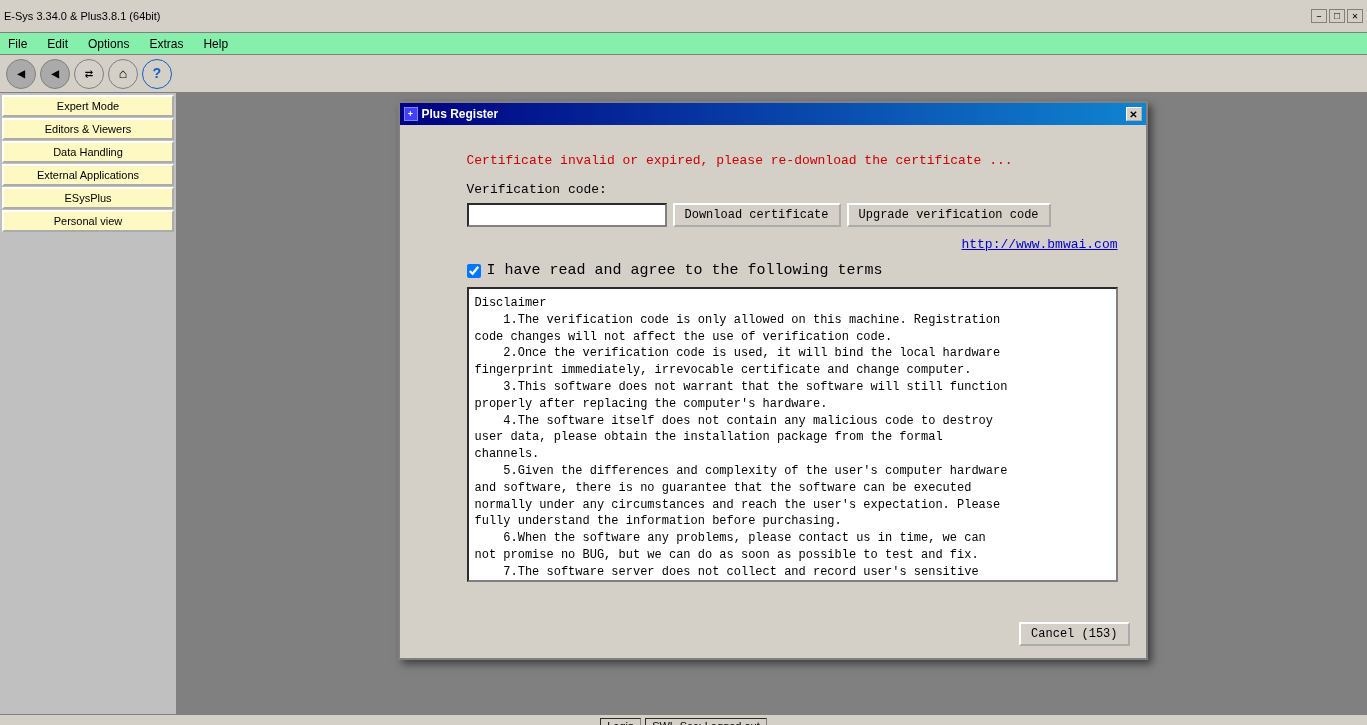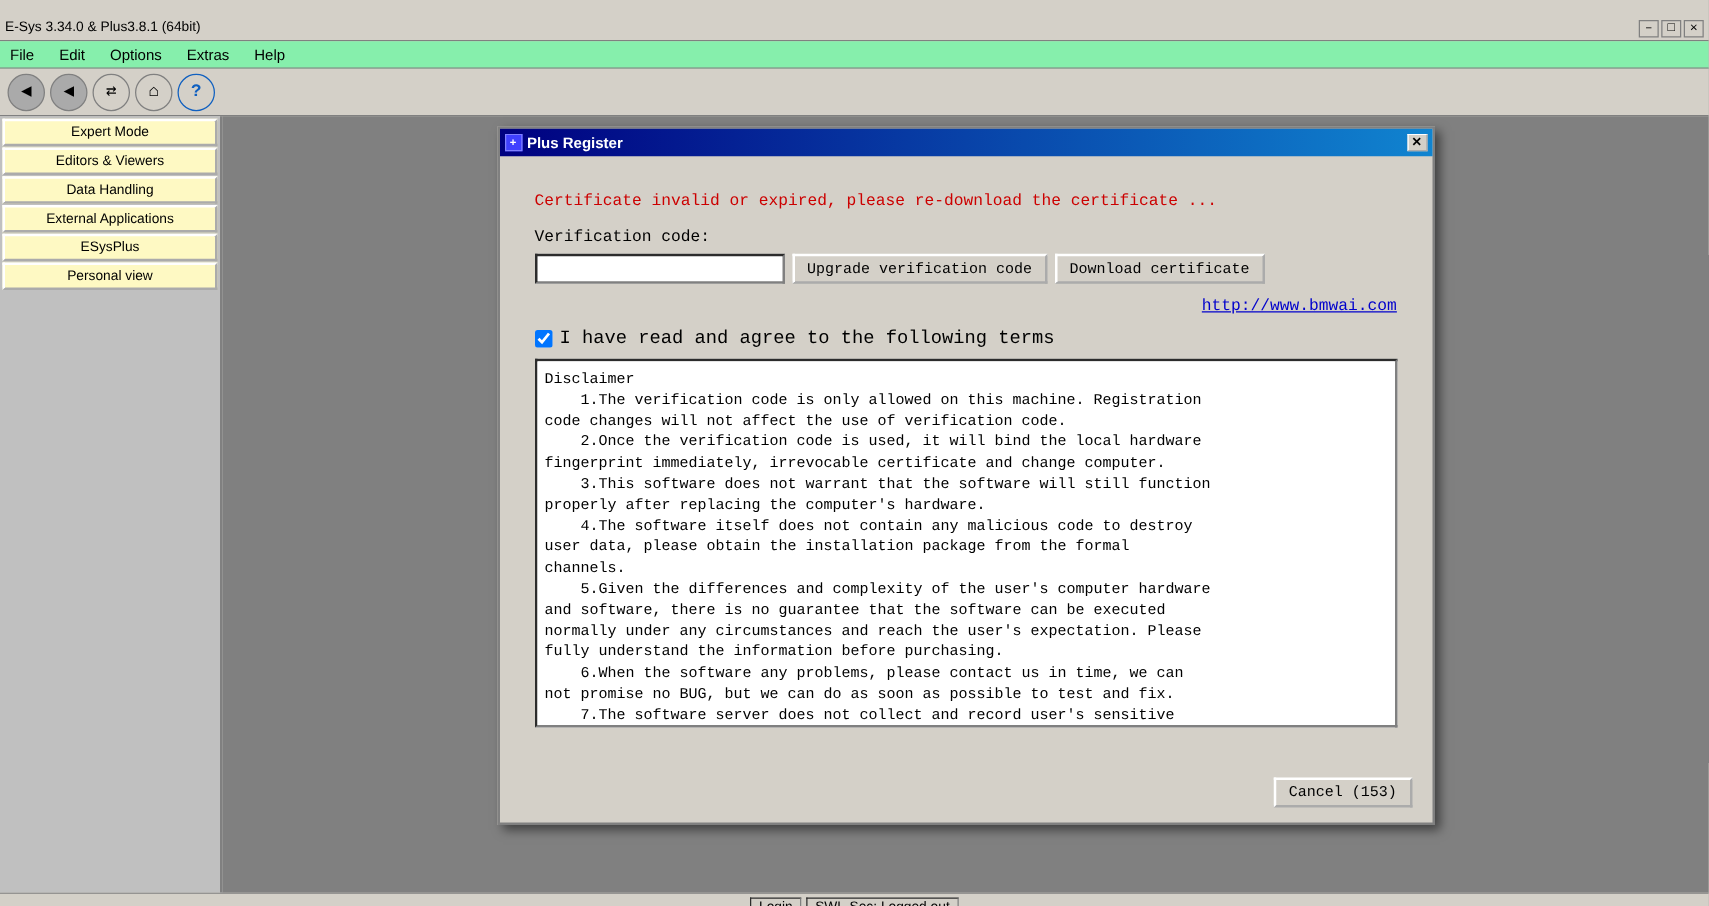--- a/index.html
+++ b/index.html
@@ -10,21 +10,21 @@
       font-family: 'Courier New', Courier, monospace;
       font-size: 12px;
       overflow: hidden;
     }
 
     
     #title-bar {
       height: 22px;
       background: #d4d0c8;
       display: flex;
-      align-items: flex-start;
+      align-items: center;
       justify-content: space-between;
       padding: 16px 4px;
       border-bottom: 1px solid #808080;
     }
     #title-text {
       font-size: 11px;
       font-family: Arial, sans-serif;
     }
     #title-controls {
       display: flex;
@@ -214,20 +214,21 @@
       border: 1px outset #ffffff;
       color: black;
       font-size: 10px;
       cursor: pointer;
       display: flex;
       align-items: center;
       justify-content: center;
     }
     #dialog-body {
       padding: 28px;
+      margin-left: 39px;
     }
     #error-text {
       color: #cc0000;
       font-family: 'Courier New', Courier, monospace;
       font-size: 13px;
       margin-bottom: 14px;
     }
     #verification-label {
       font-family: 'Courier New', Courier, monospace;
       font-size: 13px;
@@ -381,22 +382,22 @@
           <div id="dialog-close-btn">✕</div>
         </div>
 
         <div id="dialog-body">
 
           <div id="error-text">Certificate  invalid or expired, please re-download the certificate ...</div>
 
           <div id="verification-label">Verification code:</div>
           <div id="verification-row">
             <input type="text" id="verification-input" style="">
+            <button class="dialog-btn">Download certificate</button>
             <button class="dialog-btn">Upgrade verification code</button>
-            <button class="dialog-btn">Download certificate</button>
           </div>
 
           <div id="link-row">
             <span id="bmwai-link">http://www.bmwai.com</span>
           </div>
 
           <div id="agree-row">
             <input type="checkbox" id="agree-checkbox" checked="" style="">
             <label id="agree-label">I have read and agree to the following terms</label>
           </div>

